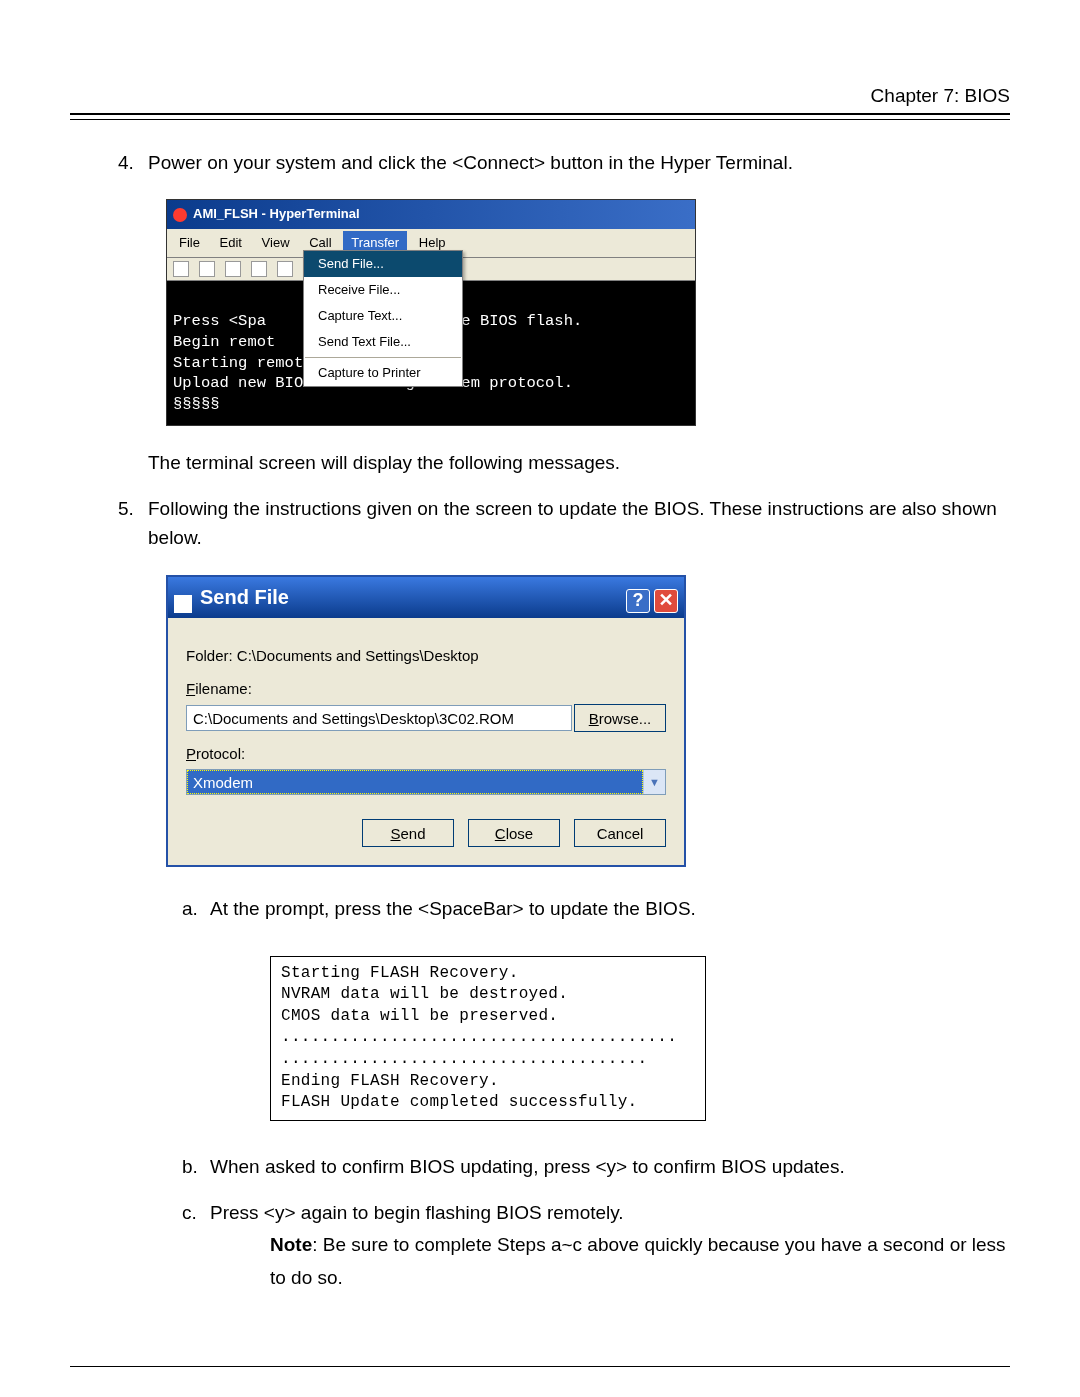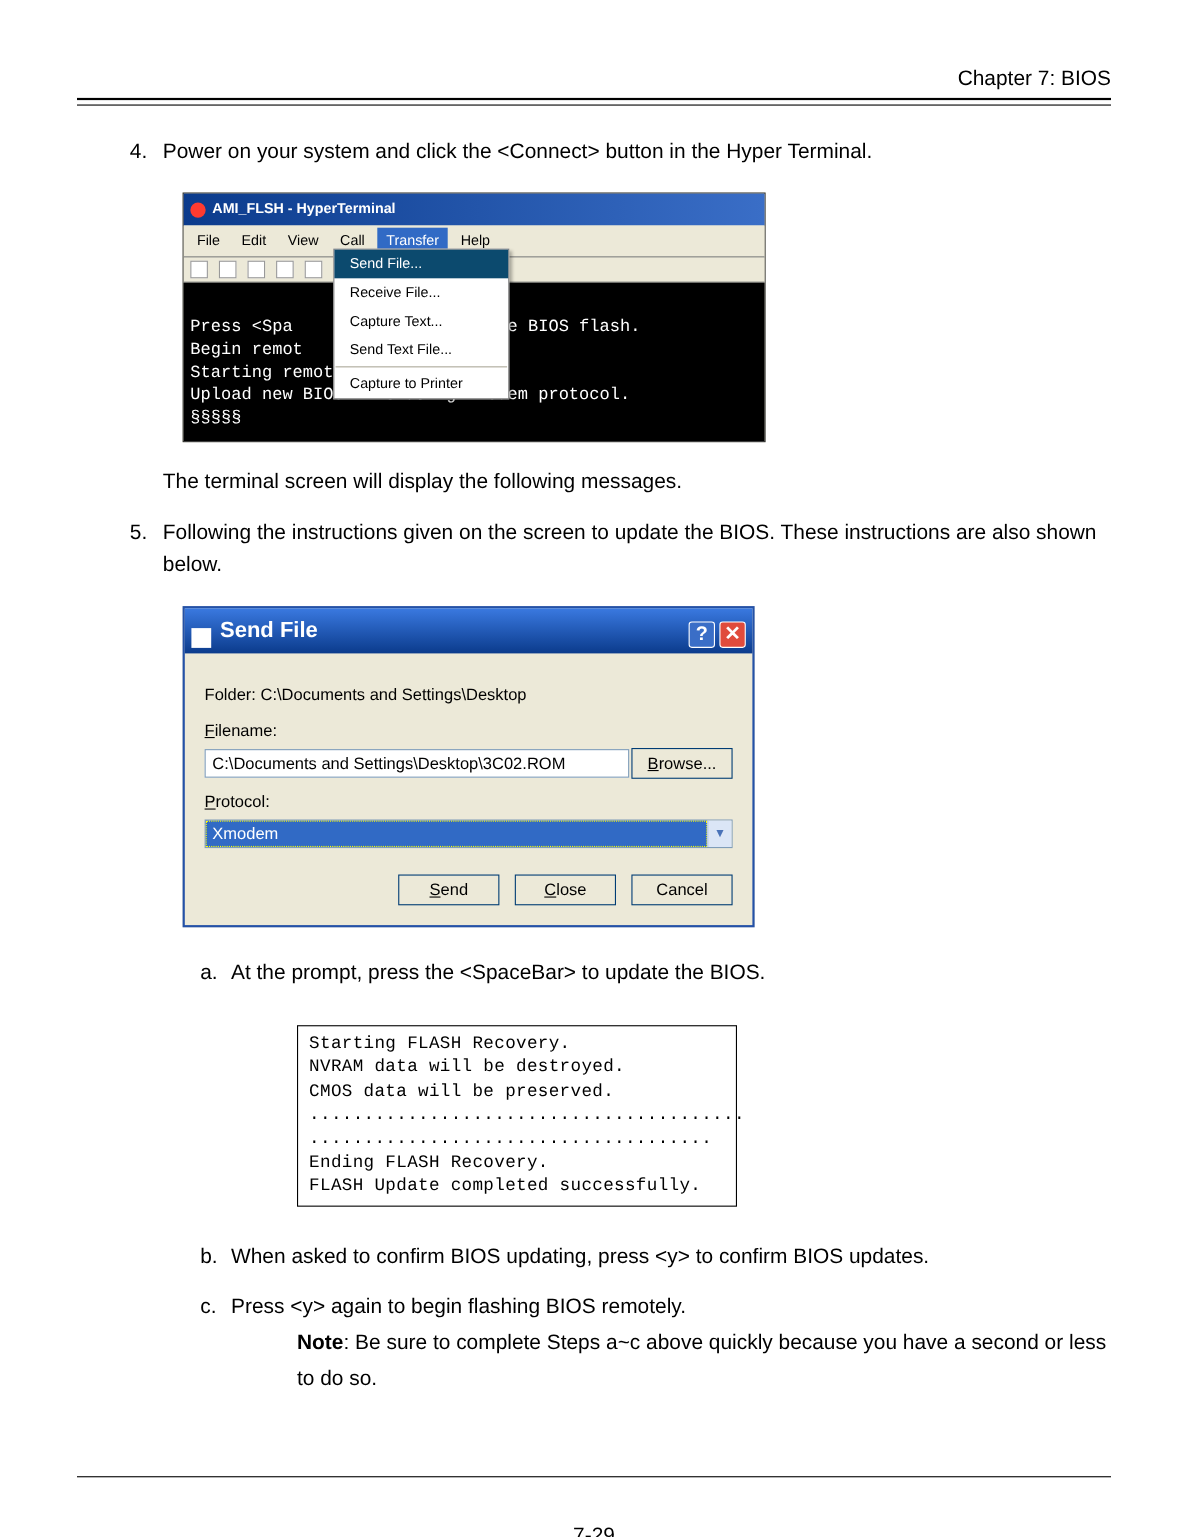--- a/index.html
+++ b/index.html
@@ -5,20 +5,21 @@
   * { box-sizing: border-box; }
   body {
     font-family: Arial, Helvetica, sans-serif;
     background: #fff;
     margin: 0;
     padding: 0;
     width: 1080px;
   }
   .page {
     padding: 61px 70px 30px 70px;
+    margin-top: 24px;
   }
   .chapter-header {
     text-align: right;
     font-size: 19px;
     color: #000;
     padding-bottom: 6px;
   }
   .double-rule {
     border-top: 2.5px solid #000;
     border-bottom: 1px solid #000;
@@ -252,21 +253,21 @@
     left: 0;
     top: 0;
   }
   .flash-box {
     border: 1.5px solid #000;
     background: #fff;
     font-family: "Lucida Console","Courier New",monospace;
     font-size: 16px;
     line-height: 1.35;
     padding: 6px 10px;
-    width: 400px;
+    width: 436px;
     margin: 30px 0 30px 60px;
     letter-spacing: .3px;
   }
   .note-block {
     padding-left: 60px;
     line-height: 1.7;
   }
   .page-foot-rule {
     border-top: 1px solid #000;
     margin: 26px 70px 8px 70px;

